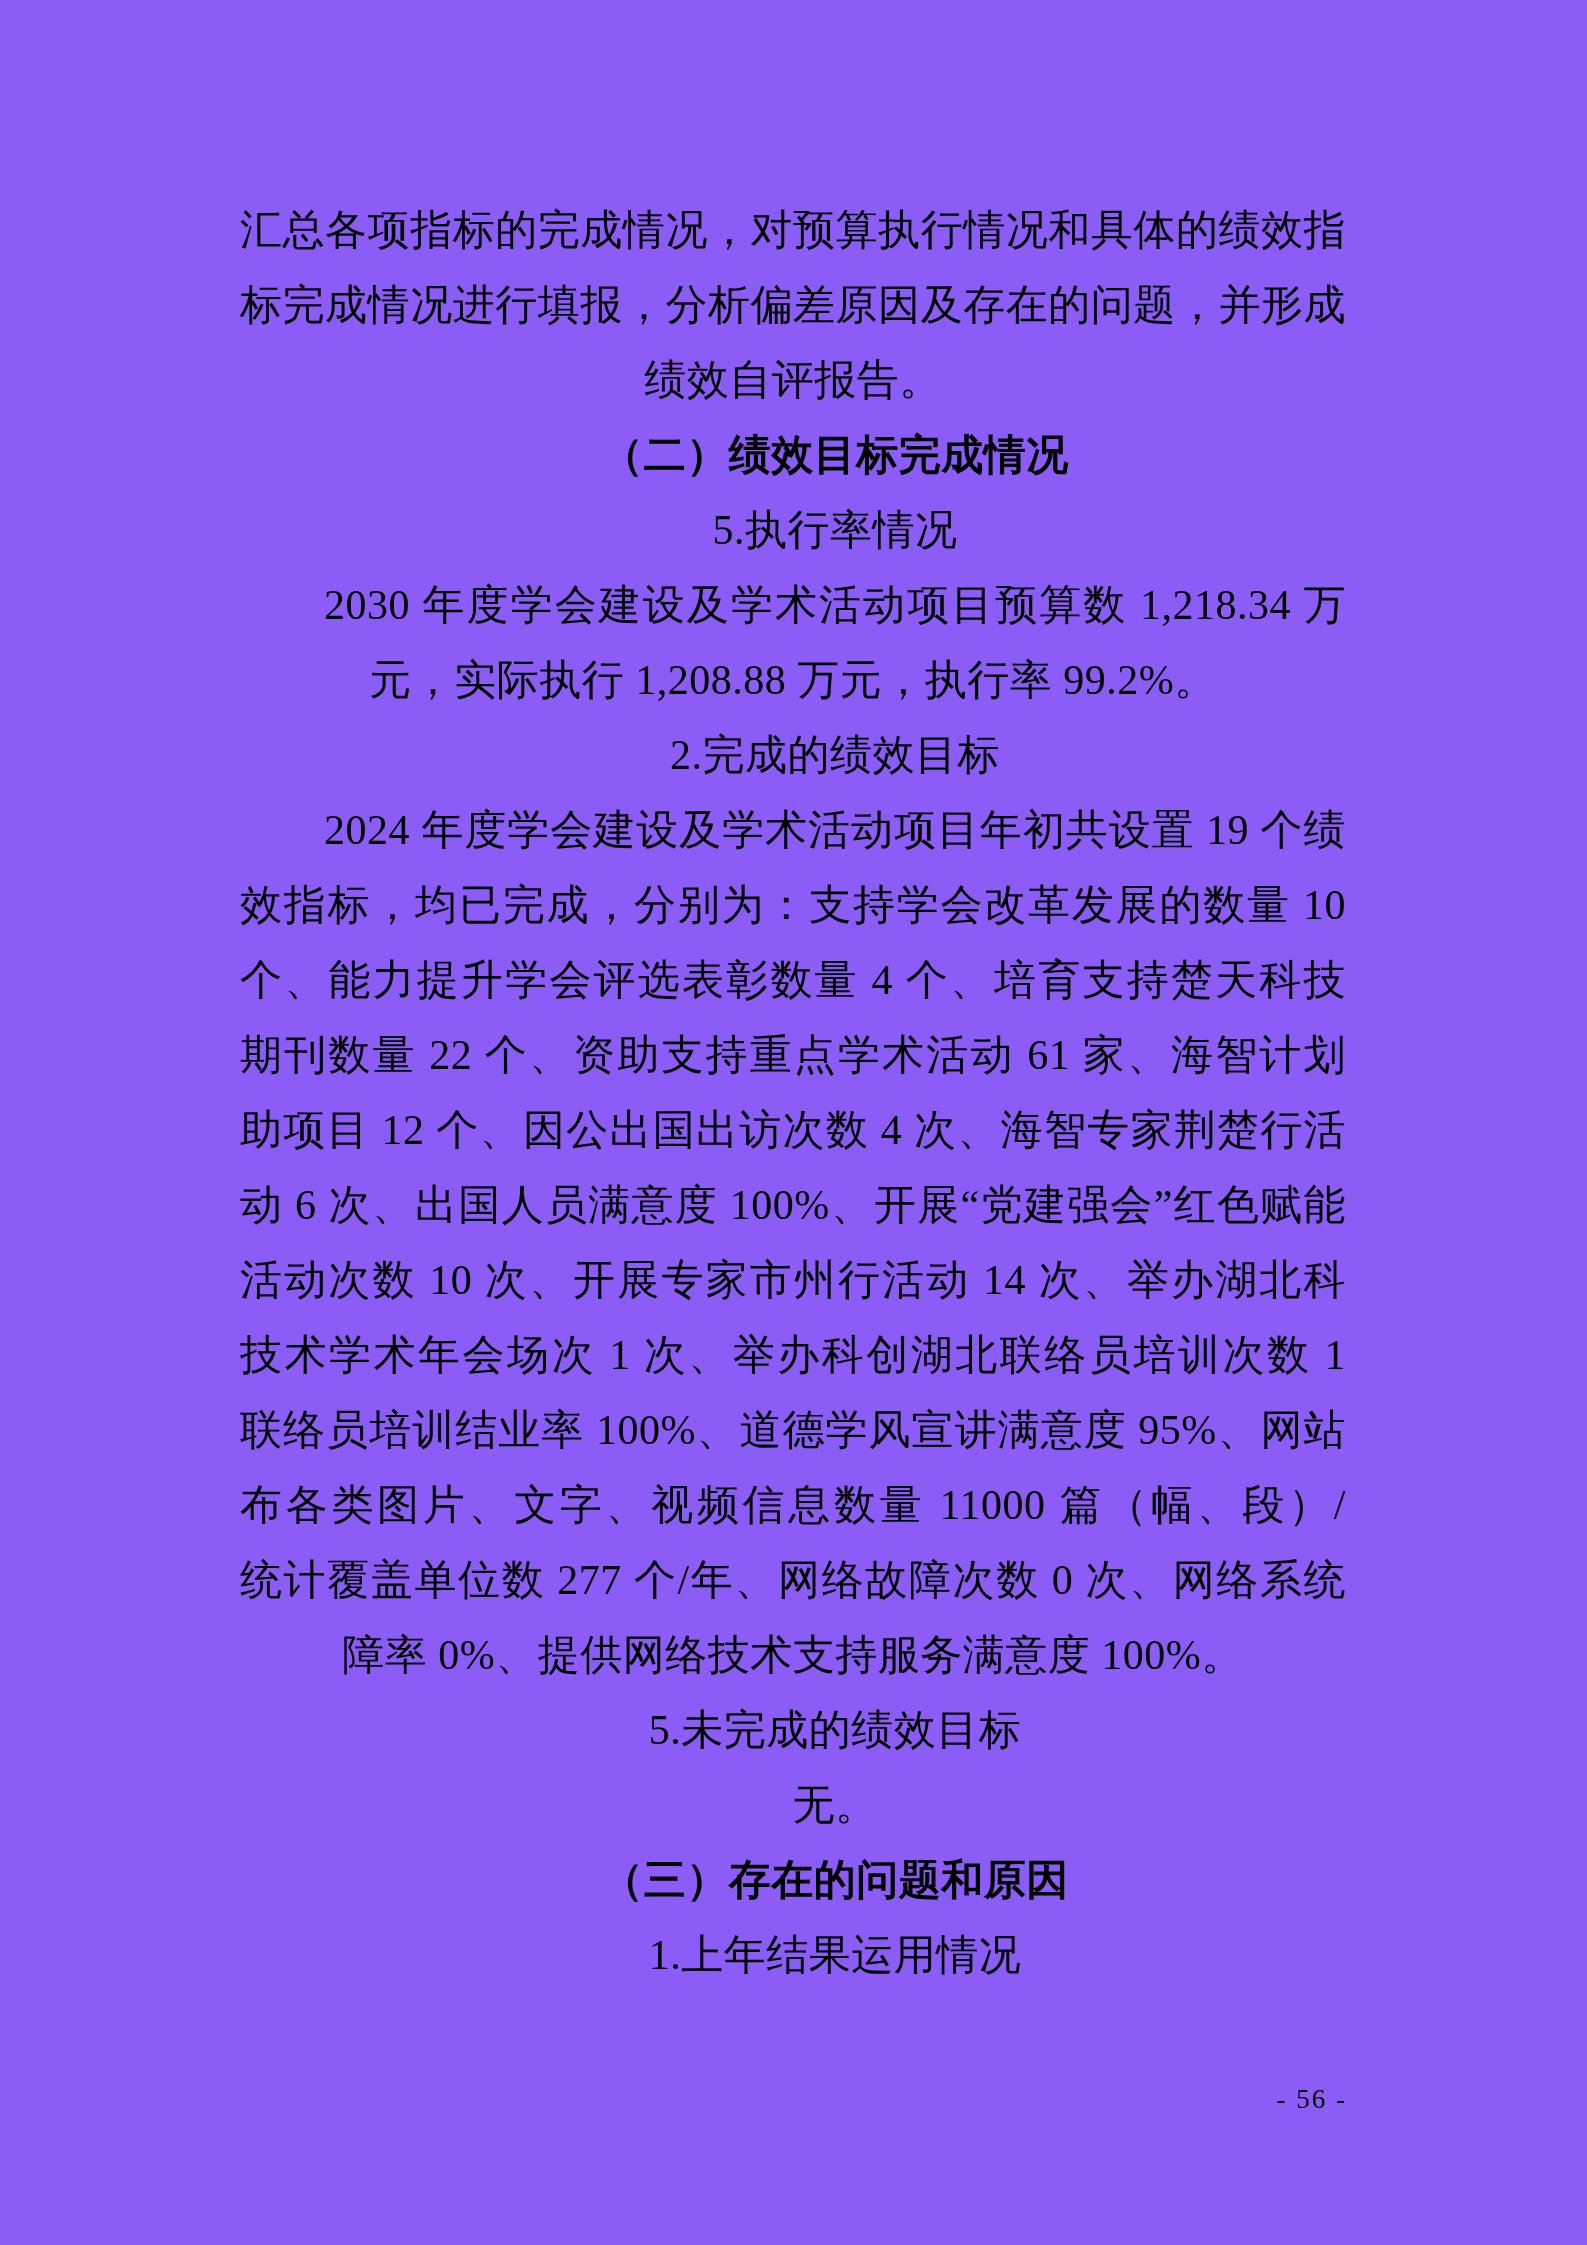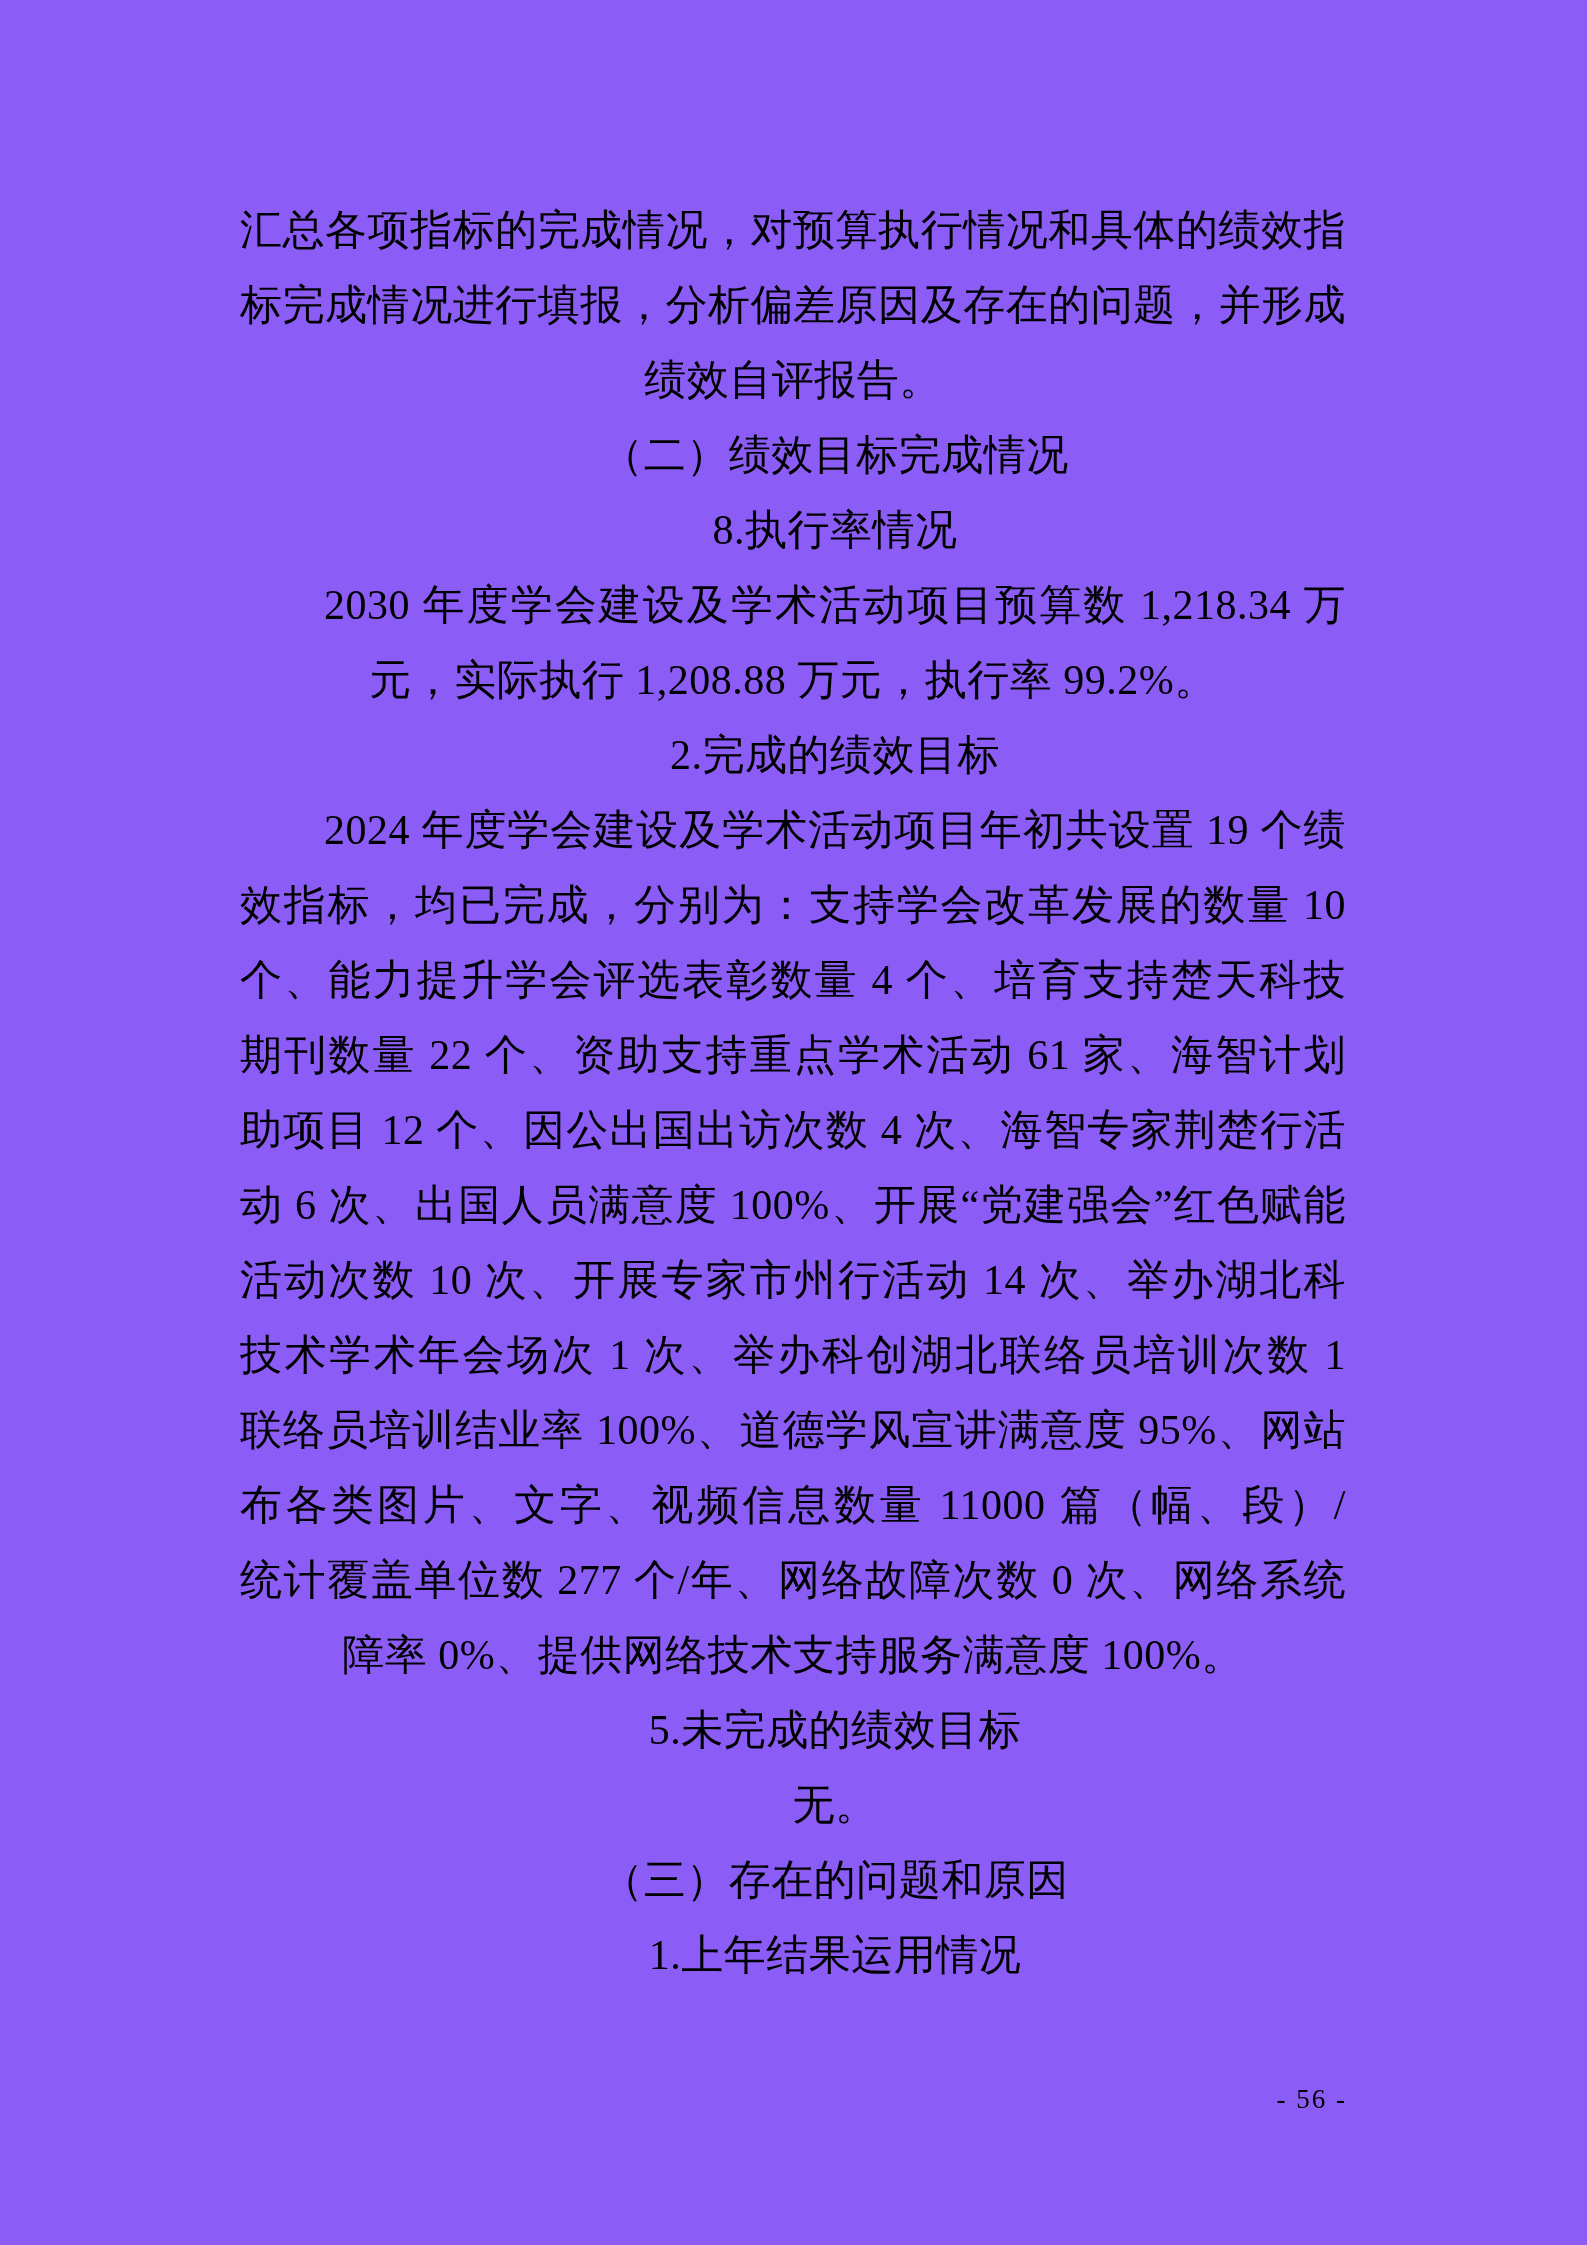--- a/index.html
+++ b/index.html
@@ -32,42 +32,42 @@
     font-weight: 400;
   }
   .line.fill {
     text-align: justify;
     text-align-last: justify;
   }
   .line.indent {
     text-indent: 84px;
   }
   .line.bold {
-    font-weight: 400;
+    font-weight: 700;
   }
   .page-number {
     position: absolute;
     top: 2083px;
     right: 240px;
     font-size: 27px;
     line-height: 32px;
     color: #000000;
     letter-spacing: 2px;
   }
 </style>
 </head>
 <body>
 
 <div class="page">
   <div class="content" id="doc-body">
       <div class="line fill">汇总各项指标的完成情况，对预算执行情况和具体的绩效指</div>
       <div class="line fill">标完成情况进行填报，分析偏差原因及存在的问题，并形成</div>
       <div class="line">绩效自评报告。</div>
       <div class="line indent bold">（二）绩效目标完成情况</div>
-      <div class="line indent">8.执行率情况</div>
+      <div class="line indent">5.执行率情况</div>
       <div class="line fill indent">2030 年度学会建设及学术活动项目预算数 1,218.34 万</div>
       <div class="line">元，实际执行 1,208.88 万元，执行率 99.2%。</div>
       <div class="line indent">2.完成的绩效目标</div>
       <div class="line fill indent">2024 年度学会建设及学术活动项目年初共设置 19 个绩</div>
       <div class="line fill">效指标，均已完成，分别为：支持学会改革发展的数量 10</div>
       <div class="line fill">个、能力提升学会评选表彰数量 4 个、培育支持楚天科技</div>
       <div class="line fill">期刊数量 22 个、资助支持重点学术活动 61 家、海智计划资</div>
       <div class="line fill">助项目 12 个、因公出国出访次数 4 次、海智专家荆楚行活</div>
       <div class="line fill">动 6 次、出国人员满意度 100%、开展“党建强会”红色赋能</div>
       <div class="line fill">活动次数 10 次、开展专家市州行活动 14 次、举办湖北科学</div>

